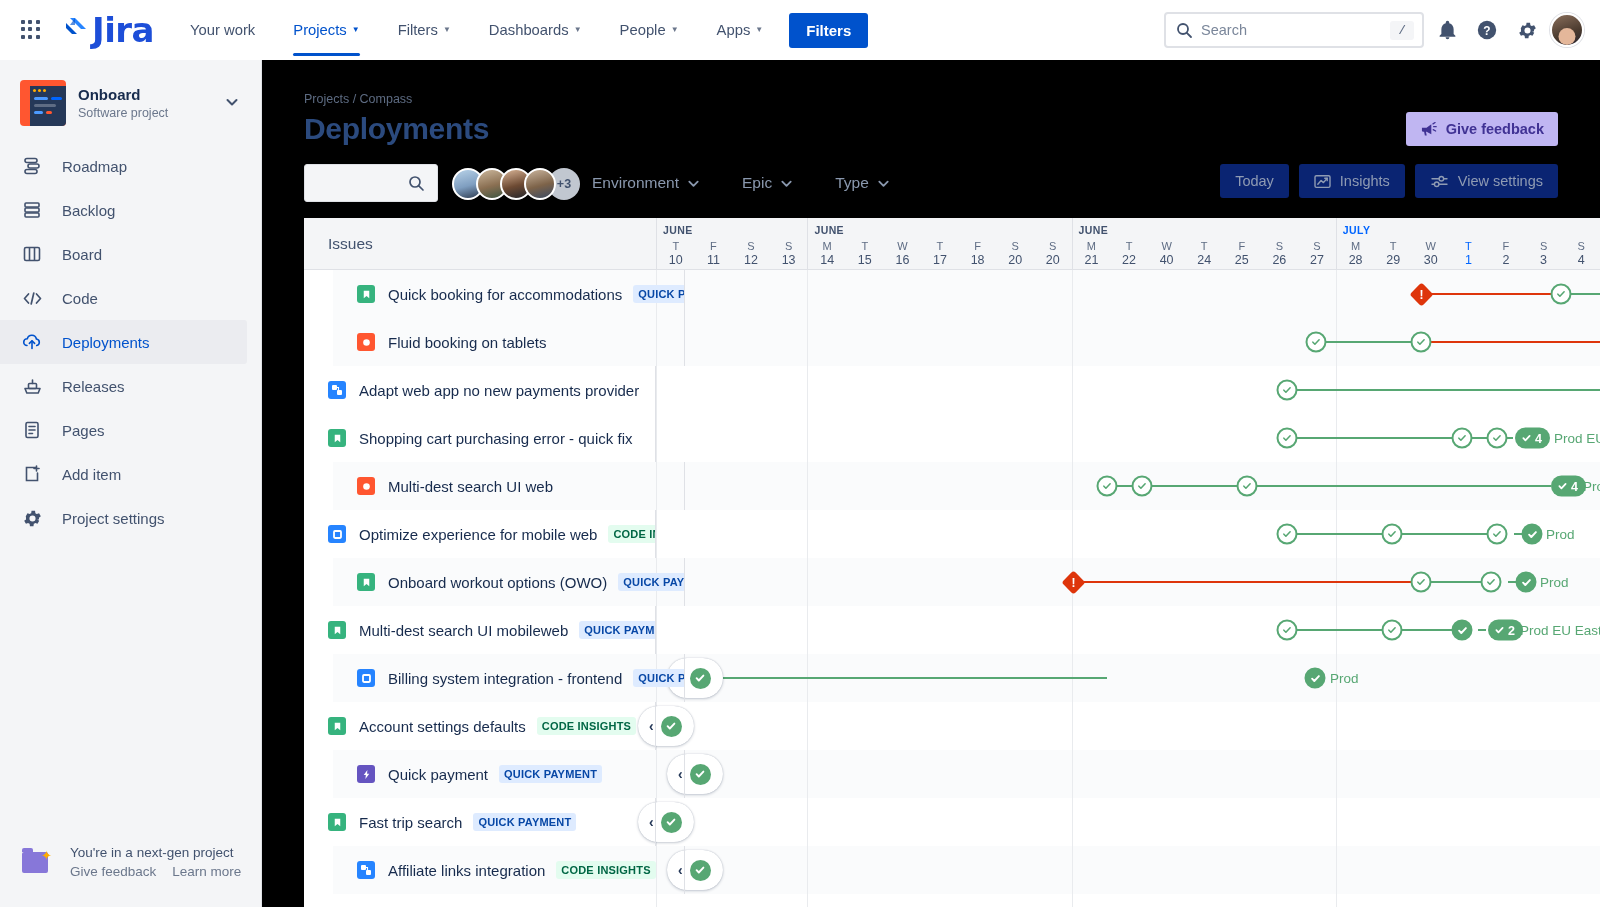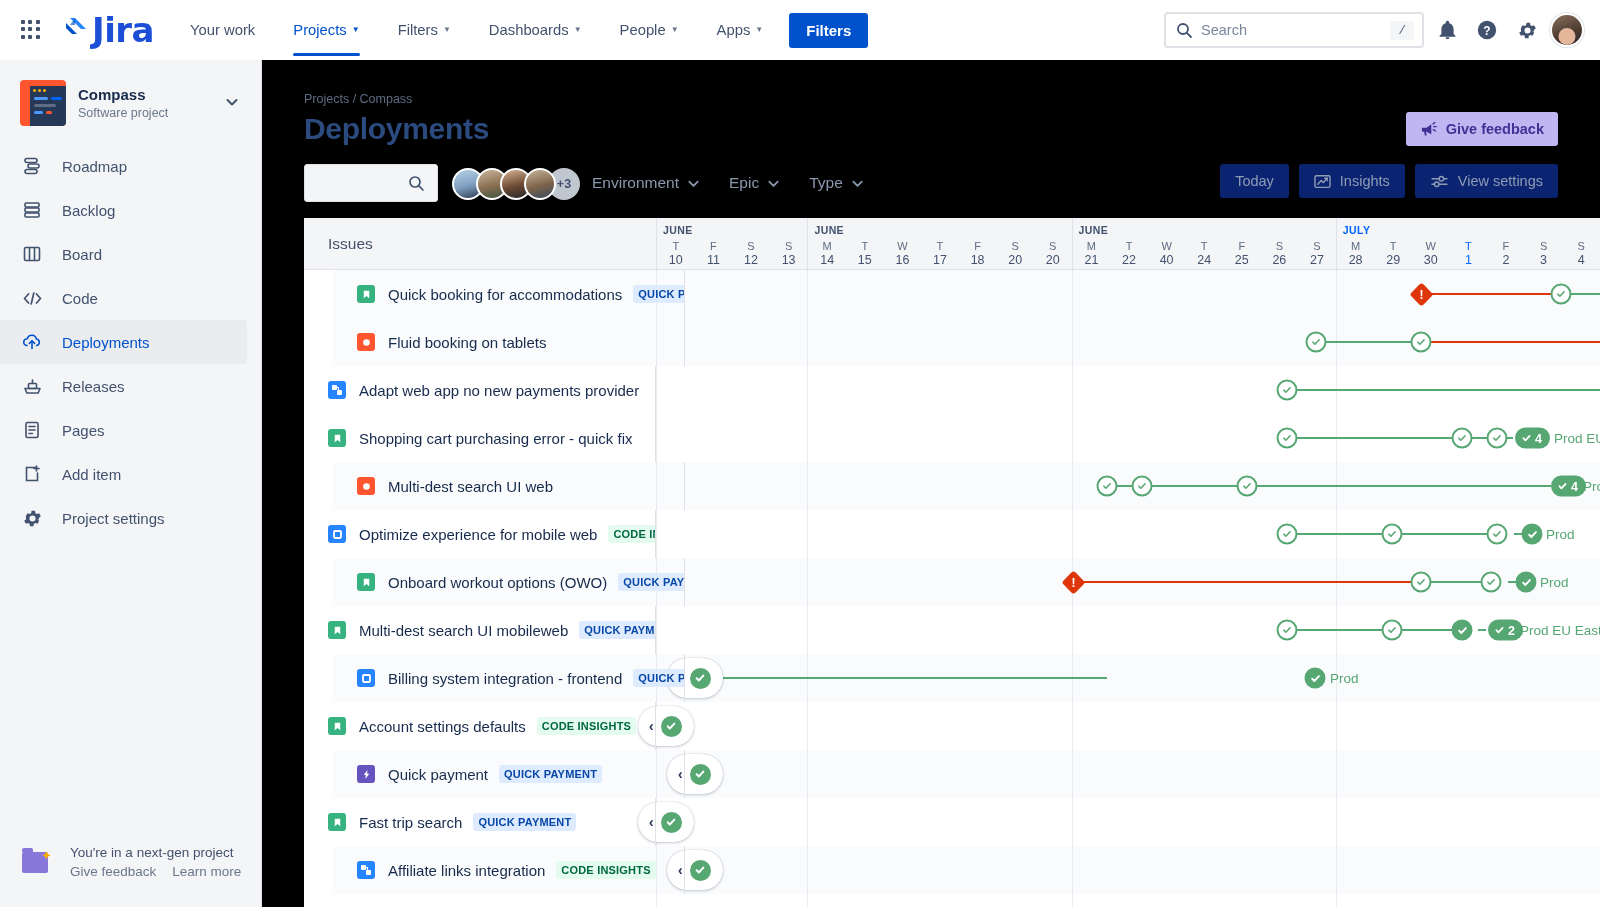--- a/index.html
+++ b/index.html
@@ -131,21 +131,21 @@
   .avagroup .av {
     width: 32px; height: 32px; border-radius: 50%; border: 2px solid #fff;
     margin-left: -8px; overflow: hidden; position: relative; cursor: pointer;
   }
   .avagroup .av:first-child { margin-left: 0; }
   .avagroup .more {
     width: 32px; height: 32px; border-radius: 50%; background: #C1C7D0; color: #42526E;
     font-size: 12.5px; font-weight: 600; display: flex; align-items: center; justify-content: center;
     margin-left: -8px; cursor: pointer;
   }
-  .tb-filters { position: absolute; left: 288px; top: 0; display: flex; align-items: center; gap: 29px; height: 38px; }
+  .tb-filters { position: absolute; left: 288px; top: 0; display: flex; align-items: center; gap: 42px; height: 38px; }
   .filterdd { display: flex; align-items: center; gap: 8px; color: #8a98ae; font-size: 15.5px; cursor: pointer; }
   .tb-right { position: absolute; right: 0; top: 0; display: flex; gap: 10px; padding-left: 44px; }
   .darkbtn {
     background: #0a2472; color: #8f9bb3; border: none; border-radius: 3px;
     font-size: 14.5px; padding: 9px 15px; display: flex; align-items: center; gap: 9px;
     cursor: pointer; font-family: "Liberation Sans", sans-serif; white-space: nowrap;
   }
 
   
   #grid {
@@ -338,21 +338,21 @@
           <i></i>
           <i></i>
         </div>
       <div class="ln" style="left:14px;top:17px;width:14px;background:#4C9AFF;"></div>
       <div class="ln" style="left:31px;top:17px;width:11px;background:#0065FF;"></div>
       <div class="ln" style="left:14px;top:24px;width:22px;background:#5E6C84;"></div>
       <div class="ln" style="left:14px;top:31px;width:9px;background:#4C9AFF;"></div>
       <div class="ln" style="left:26px;top:31px;width:6px;background:#FF5630;"></div>
     </div>
     <div class="proj-text">
-      <div class="proj-name">Compass</div>
+      <div class="proj-name">Onboard</div>
       <div class="proj-sub">Software project</div>
     </div>
     <div class="proj-chev">
       <svg width="14" height="14" viewBox="0 0 14 14">
           <path d="M2.5 5 L7 9.5 L11.5 5" fill="none" stroke="#42526E" stroke-width="2" stroke-linecap="round" stroke-linejoin="round"></path>
         </svg>
     </div>
   </div>
 
   <div class="navlist">

